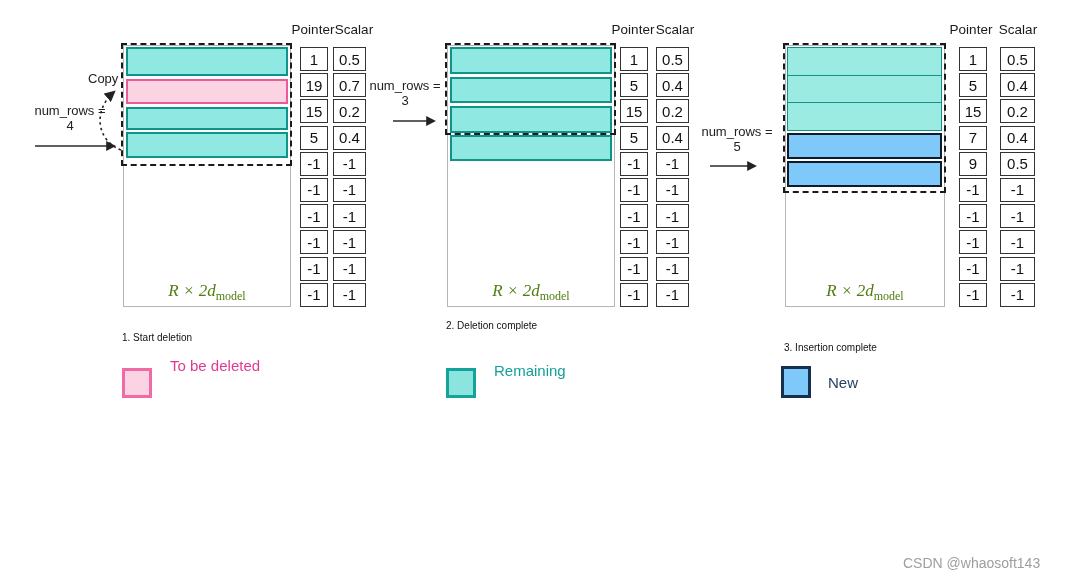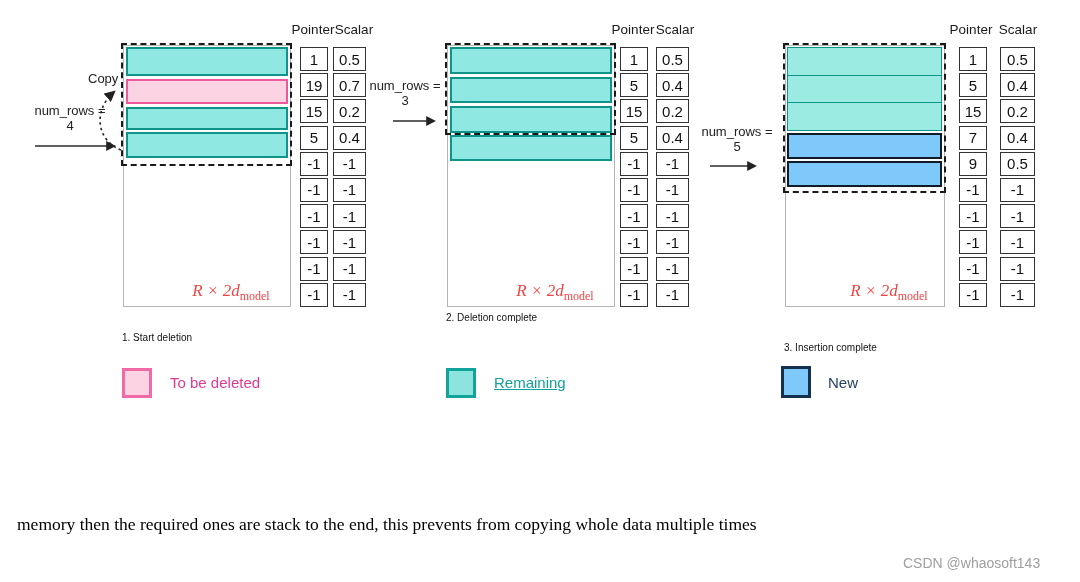--- a/index.html
+++ b/index.html
@@ -11,22 +11,22 @@
   .block{position:absolute;border:1.5px solid #b5b5b5;background:#fff;box-sizing:border-box;}
   .dashed{position:absolute;border:2.5px dashed #1a1a1a;box-sizing:border-box;background:transparent;}
   .rows{position:absolute;display:flex;flex-direction:column;}
   .row{box-sizing:border-box;width:100%;}
   .row.teal{background:#8fe8e1;border:2.5px solid #0e9488;}
   .row.teal-thin{background:#9cebe2;border:1.5px solid #0e9488;}
   .row.pink{background:#fbd3e3;border:2.5px solid #ec5a9b;}
   .row.blue{background:#7ec9f9;border:2.5px solid #111b26;}
   .leftover{position:absolute;background:#8fe8e1;border:2.5px solid #0e9488;box-sizing:border-box;}
 
-  .matrix-label{position:absolute;text-align:center;color:#ef4444;
-                font-family:"Liberation Serif",serif;font-style:italic;font-size:17px;padding-left:24px;}
+  .matrix-label{position:absolute;text-align:center;color:#4d7c0f;
+                font-family:"Liberation Serif",serif;font-style:italic;font-size:17px;}
   .matrix-label sub{font-size:12px;font-style:normal;}
 
   .colhead{position:absolute;font-size:13.5px;color:#1a1a1a;text-align:center;}
   .col{position:absolute;display:flex;flex-direction:column;gap:2.2px;}
   .cell{height:24px;box-sizing:border-box;border:1.6px solid #333;background:#fff;
         display:flex;align-items:center;justify-content:center;font-size:15px;color:#111;}
 
   .step-caption{position:absolute;font-size:10px;color:#111;}
   .numrows{position:absolute;font-size:13px;color:#222;text-align:center;line-height:15px;}
   .copy-label{position:absolute;font-size:13px;color:#222;}
@@ -101,21 +101,21 @@
     <div class="cell">-1</div>
     <div class="cell">-1</div>
     <div class="cell">-1</div>
     <div class="cell">-1</div>
     <div class="cell">-1</div>
     <div class="cell">-1</div>
   </div>
 
   <div class="step-caption" style="left:122px;top:332px;">1. Start deletion</div>
   <div class="legend-swatch pink" style="left:122px;top:368px;"></div>
-  <div class="legend-label pink" style="left:170px;top:374px;">To be deleted</div>
+  <div class="legend-label pink" style="left:170px;top:357px;">To be deleted</div>
 
   <div class="colhead" style="left:608px;top:22px;width:50px;">Pointer</div>
   <div class="colhead" style="left:652px;top:22px;width:46px;">Scalar</div>
 
   <div class="block" style="left:447px;top:45px;width:168px;height:262px;"></div>
   <div class="dashed" style="left:445px;top:43px;width:171px;height:92px;"></div>
   <div class="rows" style="left:450px;top:47px;width:162px;">
     <div class="row teal" style="height:27px;"></div>
     <div class="row teal" style="height:26px;margin-top:3px;"></div>
     <div class="row teal" style="height:27px;margin-top:3px;"></div>
@@ -147,23 +147,23 @@
     <div class="cell">0.2</div>
     <div class="cell">0.4</div>
     <div class="cell">-1</div>
     <div class="cell">-1</div>
     <div class="cell">-1</div>
     <div class="cell">-1</div>
     <div class="cell">-1</div>
     <div class="cell">-1</div>
   </div>
 
-  <div class="step-caption" style="left:446px;top:312px;text-align:right;">2. Deletion complete</div>
+  <div class="step-caption" style="left:446px;top:320px;text-align:right;">2. Deletion complete</div>
   <div class="legend-swatch teal" style="left:446px;top:368px;"></div>
-  <div class="legend-label teal" style="left:494px;top:374px;text-decoration:underline;">Remaining</div>
+  <div class="legend-label teal" style="left:494px;top:362px;">Remaining</div>
 
   <div class="colhead" style="left:946px;top:22px;width:50px;">Pointer</div>
   <div class="colhead" style="left:994px;top:22px;width:48px;">Scalar</div>
 
   <div class="block" style="left:785px;top:45px;width:160px;height:262px;"></div>
   <div class="dashed" style="left:783px;top:43px;width:163px;height:150px;"></div>
   <div class="rows" style="left:787px;top:47px;width:155px;">
     <div class="row teal-thin" style="height:29px;"></div>
     <div class="row teal-thin" style="height:29px;margin-top:-1.5px;"></div>
     <div class="row teal-thin" style="height:29px;margin-top:-1.5px;"></div>
@@ -201,17 +201,16 @@
     <div class="cell">-1</div>
     <div class="cell">-1</div>
     <div class="cell">-1</div>
   </div>
 
   <div class="step-caption" style="left:784px;top:342px;">3. Insertion complete</div>
   <div class="legend-swatch blue" style="left:781px;top:366px;height:32px;"></div>
   <div class="legend-label blue" style="left:828px;top:374px;">New</div>
 
   <div class="fig-caption">
-    <div>memory then the required ones are stack to the end, this prevents from copying whole data multiple times</div>
   </div>
   <div class="watermark">CSDN @whaosoft143</div>
 
 </div>
 
 </body></html>

